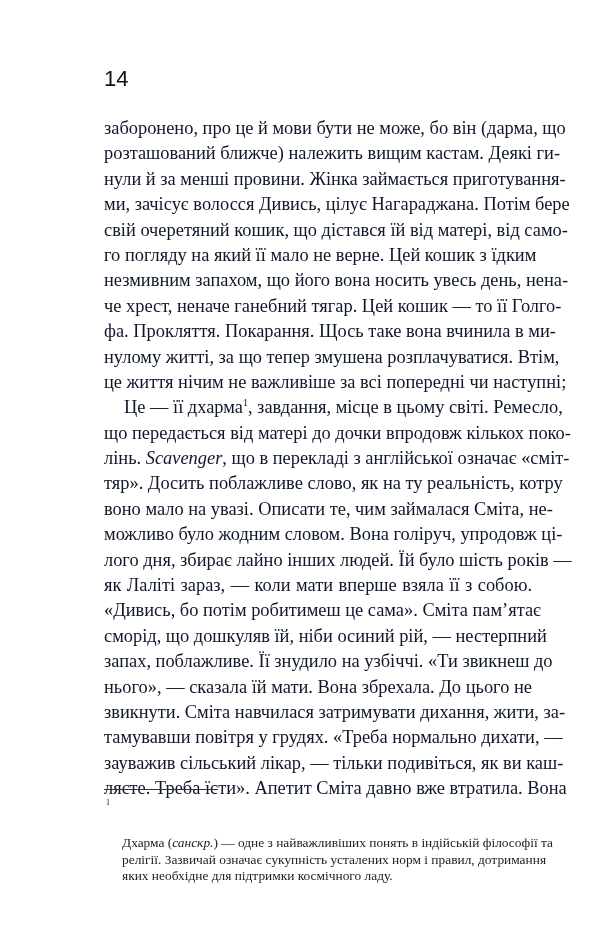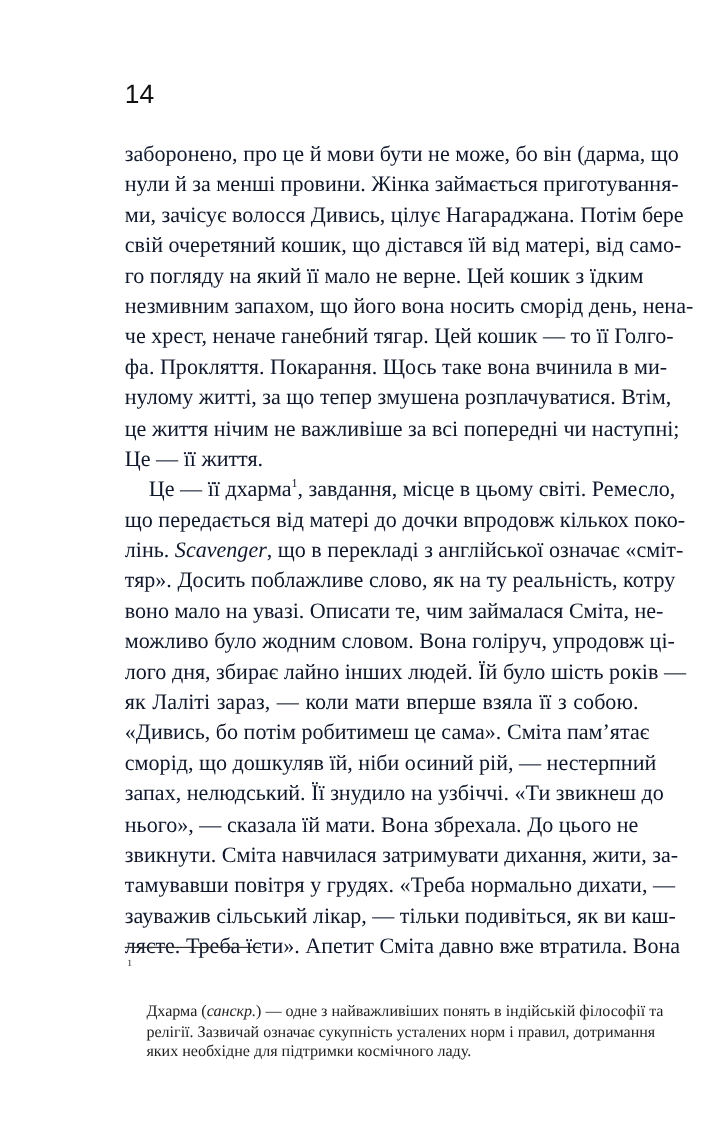--- a/index.html
+++ b/index.html
@@ -98,41 +98,41 @@
       font-style: italic;
     }
   </style>
 </head>
 <body>
 
 <div class="page-number">14</div>
 
 <div class="body-text">
   <span class="line">заборонено, про це й мови бути не може, бо він (дарма, що</span>
+  <span class="line">розташований ближче) належить вищим кастам. Деякі ги-</span>
   <span class="line">нули й за менші провини. Жінка займається приготування-</span>
   <span class="line">ми, зачісує волосся Дивись, цілує Нагараджана. Потім бере</span>
   <span class="line">свій очеретяний кошик, що дістався їй від матері, від само-</span>
   <span class="line">го погляду на який її мало не верне. Цей кошик з їдким</span>
-  <span class="line">незмивним запахом, що його вона носить сморід день, нена-</span>
+  <span class="line">незмивним запахом, що його вона носить увесь день, нена-</span>
   <span class="line">че хрест, неначе ганебний тягар. Цей кошик — то її Голго-</span>
   <span class="line">фа. Прокляття. Покарання. Щось таке вона вчинила в ми-</span>
   <span class="line">нулому житті, за що тепер змушена розплачуватися. Втім,</span>
   <span class="line">це життя нічим не важливіше за всі попередні чи наступні;</span>
-  <span class="line last">Це — її життя.</span>
   <span class="line indent"><span>Це — її дхарма</span><sup>1</sup><span>, завдання, місце в цьому світі. Ремесло,</span></span>
   <span class="line">що передається від матері до дочки впродовж кількох поко-</span>
   <span class="line"><span>лінь. </span><span class="it">Scavenger</span><span>, що в перекладі з англійської означає «сміт-</span></span>
   <span class="line">тяр». Досить поблажливе слово, як на ту реальність, котру</span>
   <span class="line">воно мало на увазі. Описати те, чим займалася Сміта, не-</span>
   <span class="line">можливо було жодним словом. Вона голіруч, упродовж ці-</span>
   <span class="line">лого дня, збирає лайно інших людей. Їй було шість років —</span>
   <span class="line">як Лаліті зараз, — коли мати вперше взяла її з собою.</span>
   <span class="line">«Дивись, бо потім робитимеш це сама». Сміта пам’ятає</span>
   <span class="line">сморід, що дошкуляв їй, ніби осиний рій, — нестерпний</span>
-  <span class="line">запах, нелюдський. Її знудило на узбіччі. «Ти звикнеш до</span>
+  <span class="line">запах, поблажливе. Її знудило на узбіччі. «Ти звикнеш до</span>
   <span class="line">нього», — сказала їй мати. Вона збрехала. До цього не</span>
   <span class="line">звикнути. Сміта навчилася затримувати дихання, жити, за-</span>
   <span class="line">тамувавши повітря у грудях. «Треба нормально дихати, —</span>
   <span class="line">зауважив сільський лікар, — тільки подивіться, як ви каш-</span>
   <span class="line">ляєте. Треба їсти». Апетит Сміта давно вже втратила. Вона</span>
 </div>
 
 <div class="footnote-rule"></div>
 
 <div class="footnote">

